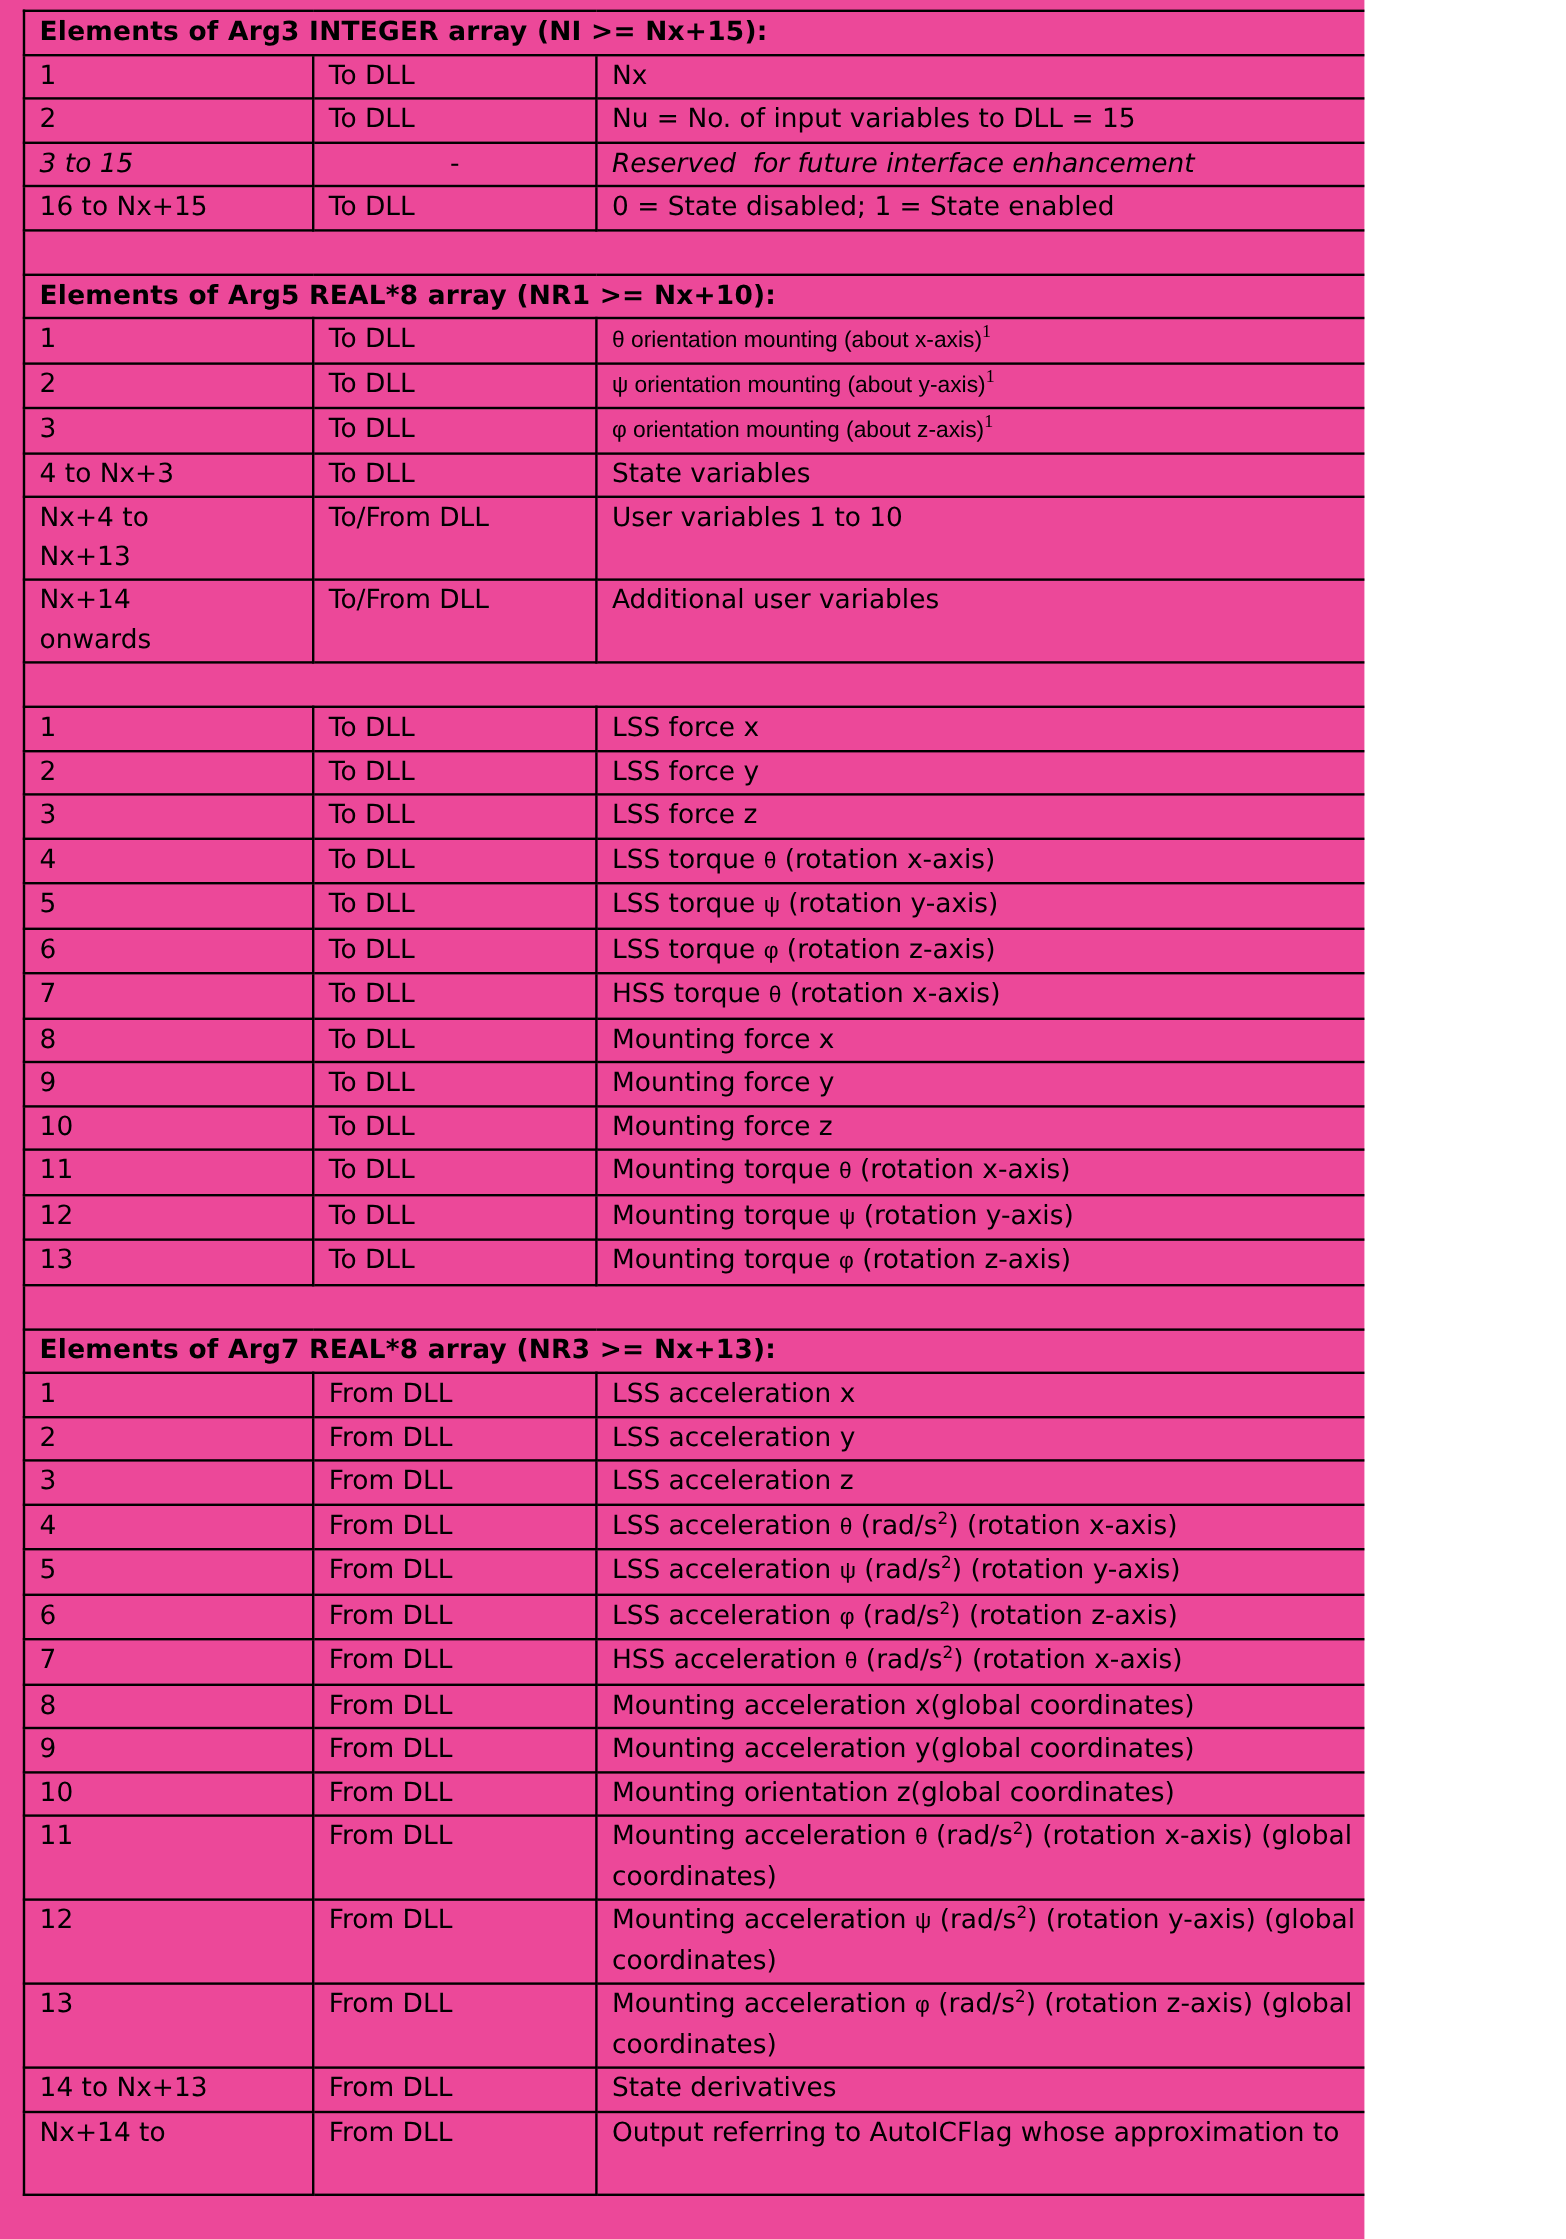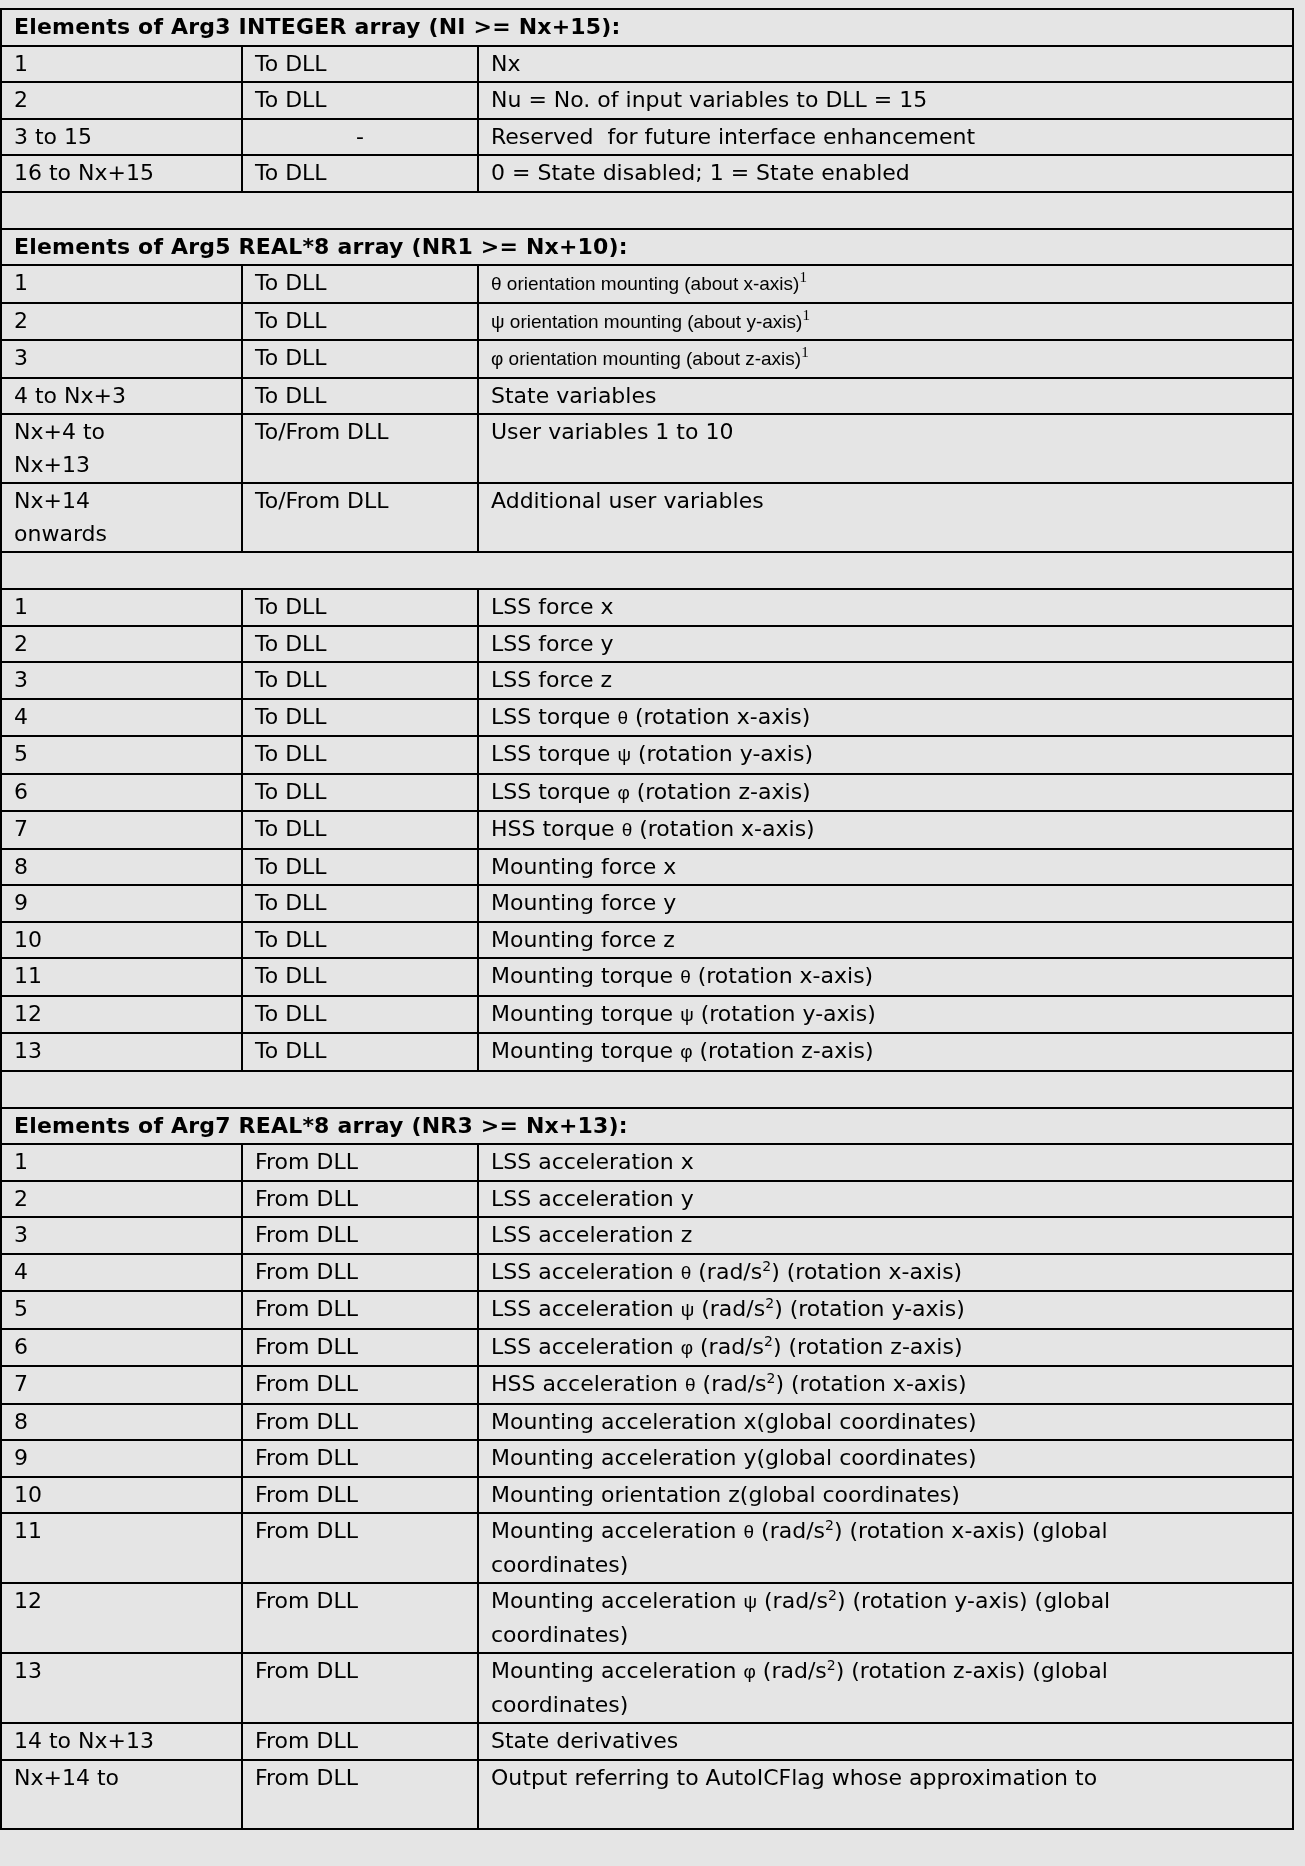--- a/index.html
+++ b/index.html
@@ -1,21 +1,21 @@
 <!DOCTYPE html>
 <html><head>
 <meta charset="utf-8">
 <style>
   html,body{margin:0;padding:0;background:#ffffff;}
   .page{
-    width:1305px;
+    width:1137px;
     height:1866px;
     box-sizing:border-box;
-    background:#e5e5e5;
-    padding:8px 7px 0 0;
+    background:#ec4899;
+    padding:8px 7px 0 19px;
     font-family:"DejaVu Sans","Liberation Sans",sans-serif;
     color:#000000;
     overflow:hidden;
   }
   table.doc{
     border-collapse:collapse;
     table-layout:fixed;
     width:1292px;
   }
   table.doc td{
@@ -30,21 +30,21 @@
   td.hdr{
     font-weight:bold;
     font-size:22px;
     letter-spacing:0.2px;
   }
   td.gap{height:33px;padding:0;}
   td.c-idx{}
   td.c-dir{}
   td.c-desc{padding-left:14px;white-space:pre-wrap;}
   .ctr{text-align:center;padding-left:0 !important;padding-right:0 !important;}
-  .it{}
+  .it{font-style:italic;}
   
   .g,.ser{font-family:Liberation Sans, sans-serif;font-size:19px;}
   .sup{font-size:14px;vertical-align:super;line-height:0;}
   .gsup{font-family:"Liberation Serif","DejaVu Serif",serif;font-size:15px;vertical-align:super;line-height:0;}
 </style>
 </head>
 <body>
 
 <div class="page">
   <table class="doc">

